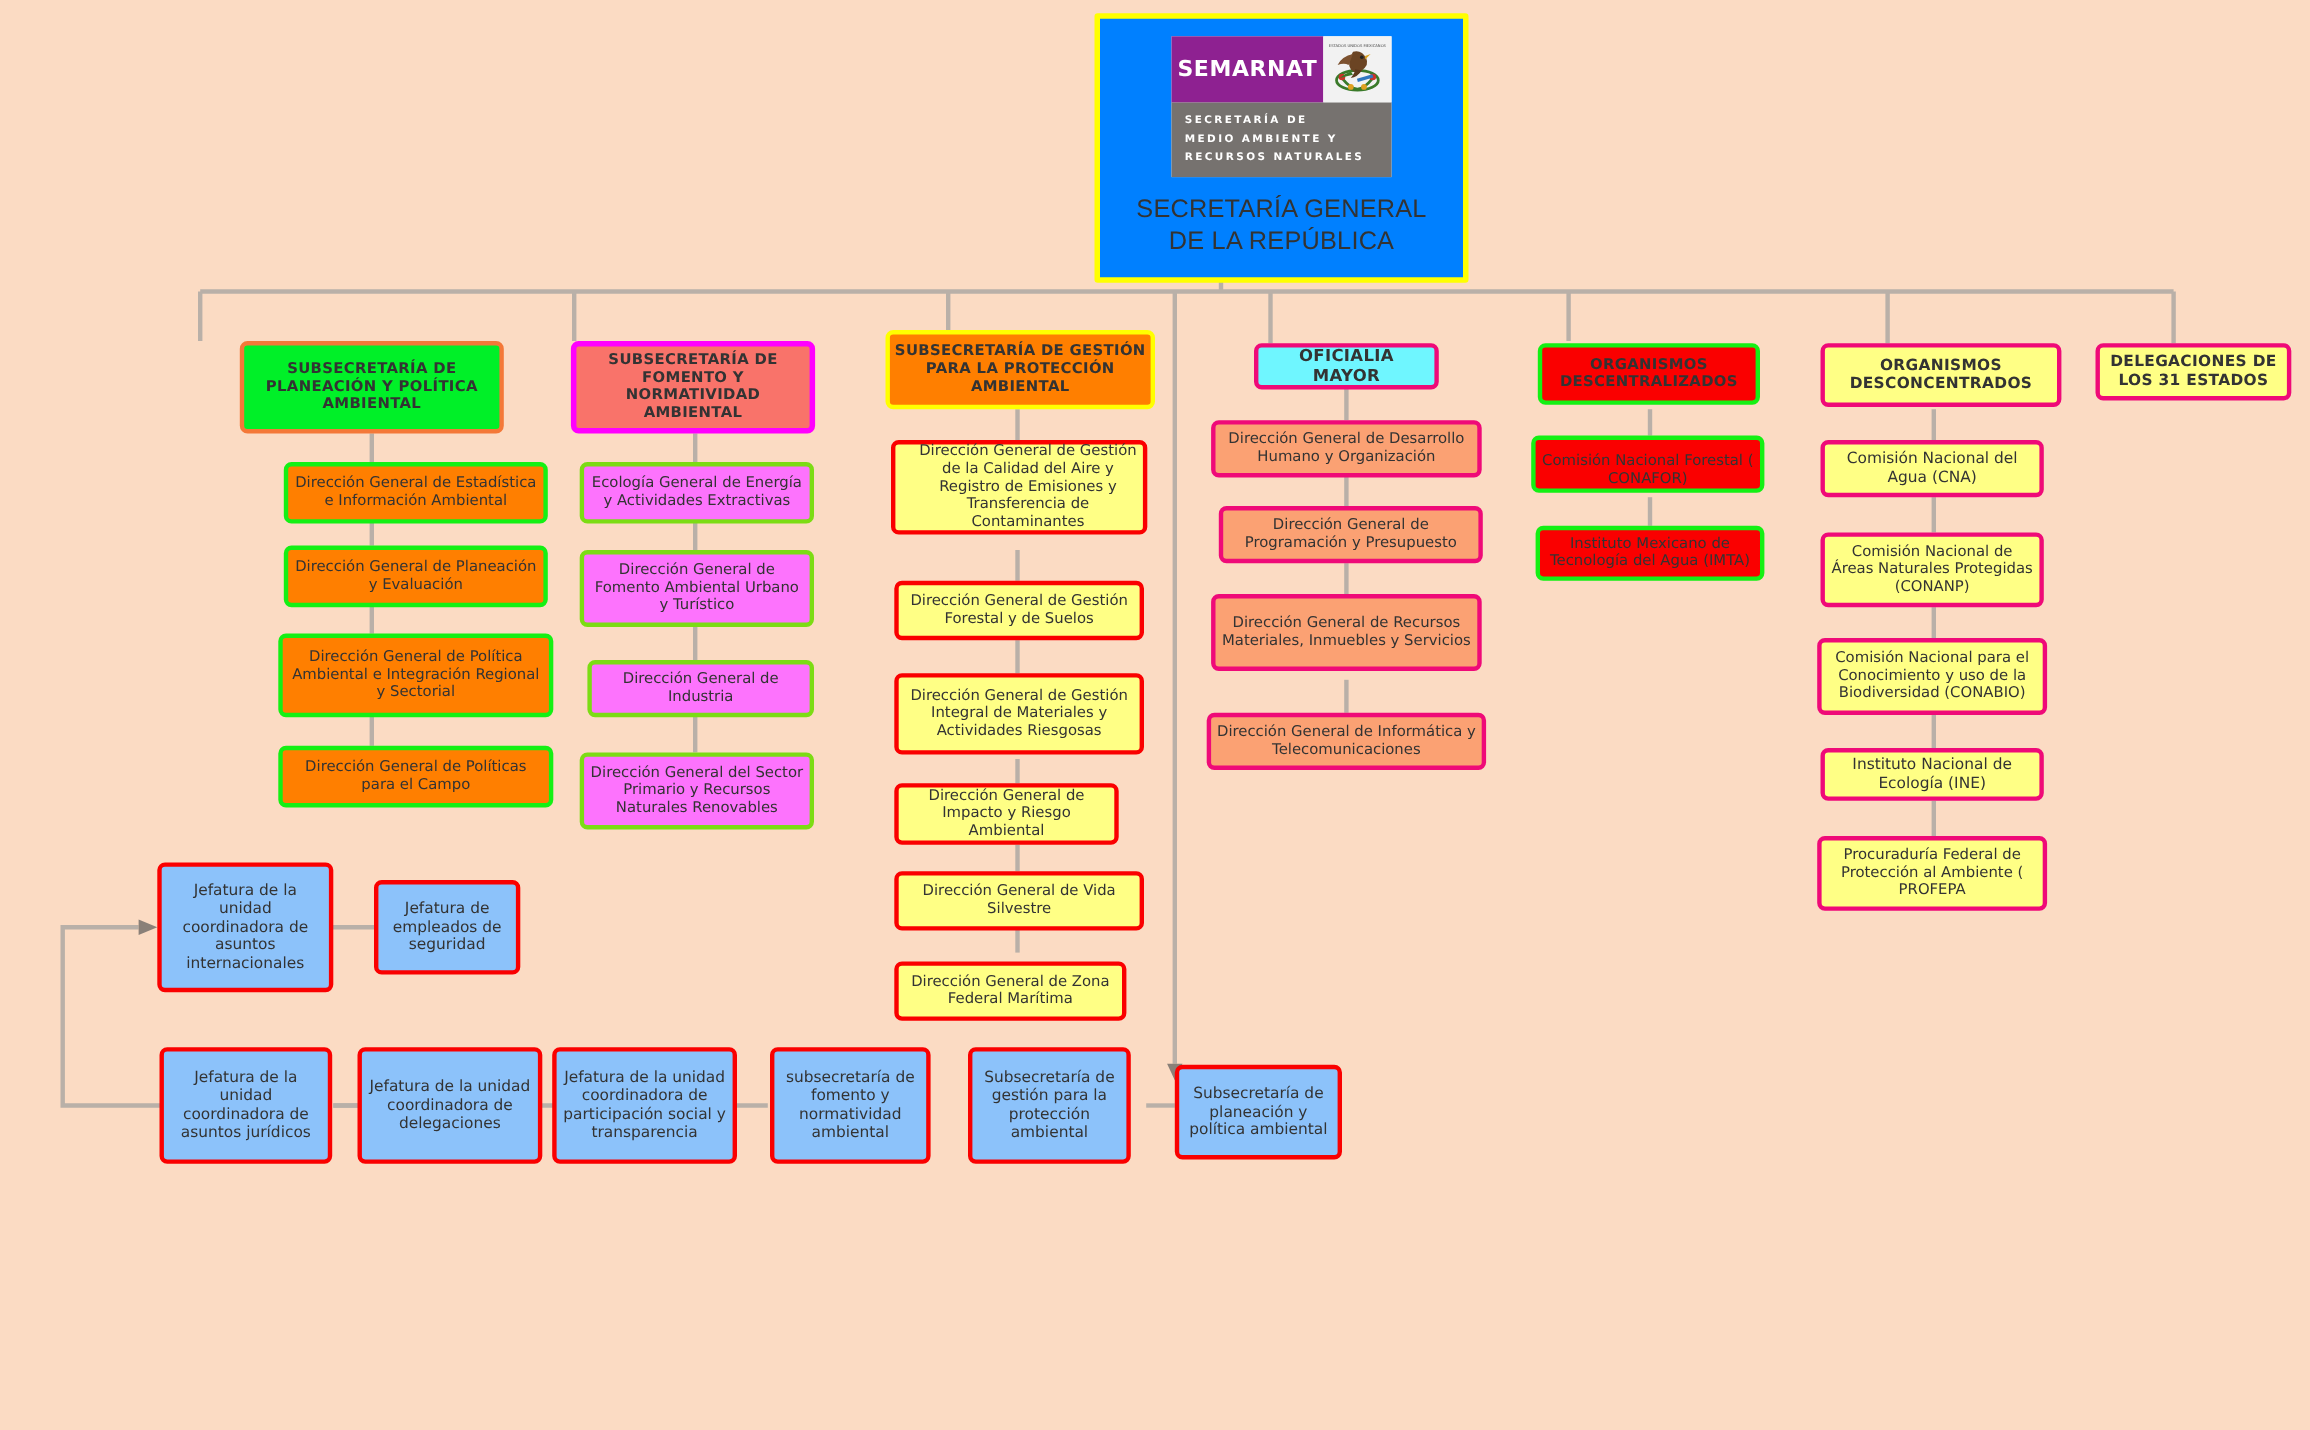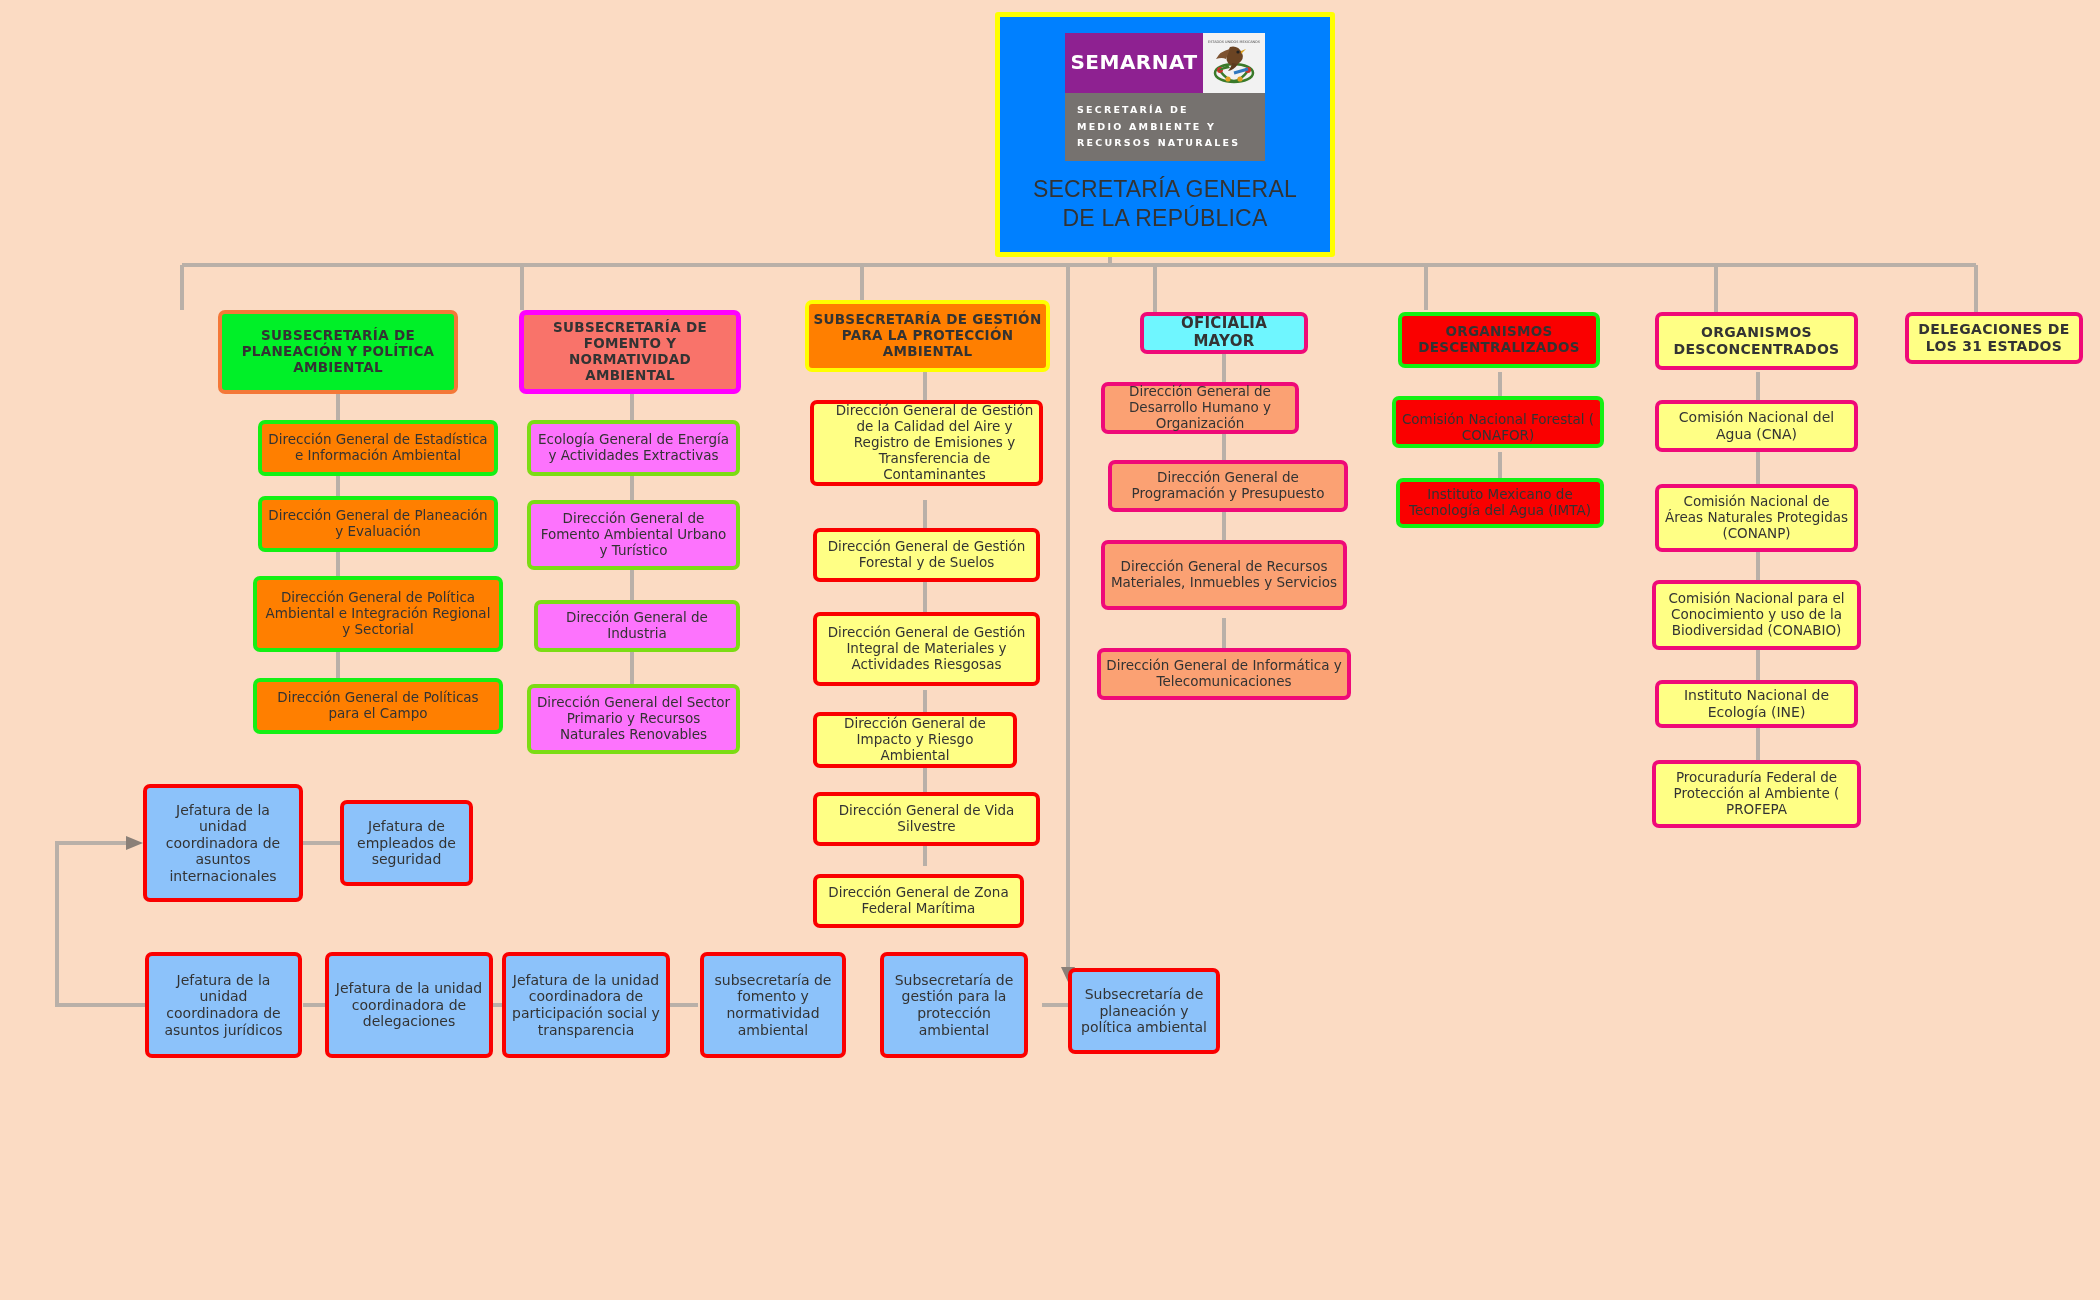--- a/index.html
+++ b/index.html
@@ -237,21 +237,21 @@
   <div class="node t-yellow-red fs-13" style="left:813px;top:792px;width:227px;height:54px;">
     <span>Dirección General de Vida Silvestre</span>
   </div>
   <div class="node t-yellow-red fs-13" style="left:813px;top:874px;width:211px;height:54px;">
     <span>Dirección General de Zona Federal Marítima</span>
   </div>
 
   <div class="node t-cyan-pink head-caps fs-15" style="left:1140px;top:312px;width:168px;height:42px;">
     <span>OFICIALIA MAYOR</span>
   </div>
-  <div class="node t-peach-pink fs-13" style="left:1101px;top:382px;width:198px;height:52px;">
+  <div class="node t-peach-pink fs-13" style="left:1101px;top:382px;width:246px;height:52px;">
     <span>Dirección General de Desarrollo Humano y Organización</span>
   </div>
   <div class="node t-peach-pink fs-13" style="left:1108px;top:460px;width:240px;height:52px;">
     <span>Dirección General de Programación y Presupuesto</span>
   </div>
   <div class="node t-peach-pink fs-13" style="left:1101px;top:540px;width:246px;height:70px;">
     <span>Dirección General de Recursos Materiales, Inmuebles y Servicios</span>
   </div>
   <div class="node t-peach-pink fs-13" style="left:1097px;top:648px;width:254px;height:52px;">
     <span>Dirección General de Informática y Telecomunicaciones</span>
@@ -260,21 +260,21 @@
   <div class="node t-red-green head-caps fs-13" style="left:1398px;top:312px;width:202px;height:56px;">
     <span>ORGANISMOS DESCENTRALIZADOS</span>
   </div>
   <div class="node t-red-green fs-13" style="left:1392px;top:396px;width:212px;height:52px;align-items:flex-end;">
     <span>Comisión Nacional Forestal ( CONAFOR)</span>
   </div>
   <div class="node t-red-green fs-13" style="left:1396px;top:478px;width:208px;height:50px;">
     <span>Instituto Mexicano de Tecnología del Agua (IMTA)</span>
   </div>
 
-  <div class="node t-yellow-pink head-caps fs-14" style="left:1655px;top:312px;width:203px;height:58px;">
+  <div class="node t-yellow-pink head-caps fs-14" style="left:1655px;top:312px;width:219px;height:58px;">
     <span>ORGANISMOS DESCONCENTRADOS</span>
   </div>
   <div class="node t-yellow-pink fs-14" style="left:1655px;top:400px;width:203px;height:52px;">
     <span>Comisión Nacional del Agua (CNA)</span>
   </div>
   <div class="node t-yellow-pink fs-13" style="left:1655px;top:484px;width:203px;height:68px;">
     <span>Comisión Nacional de Áreas Naturales Protegidas (CONANP)</span>
   </div>
   <div class="node t-yellow-pink fs-13" style="left:1652px;top:580px;width:209px;height:70px;">
     <span>Comisión Nacional para el Conocimiento y uso de la Biodiversidad (CONABIO)</span>

